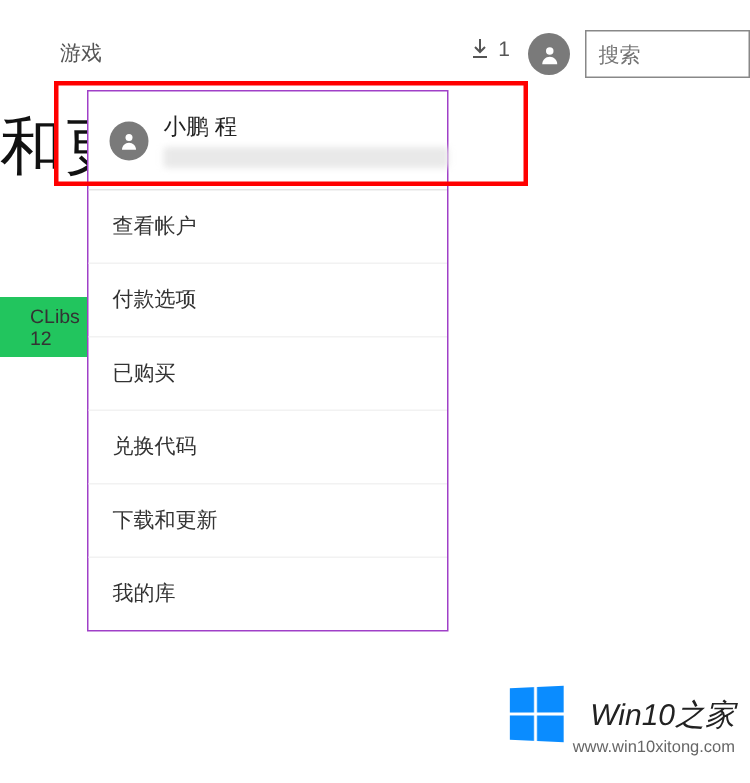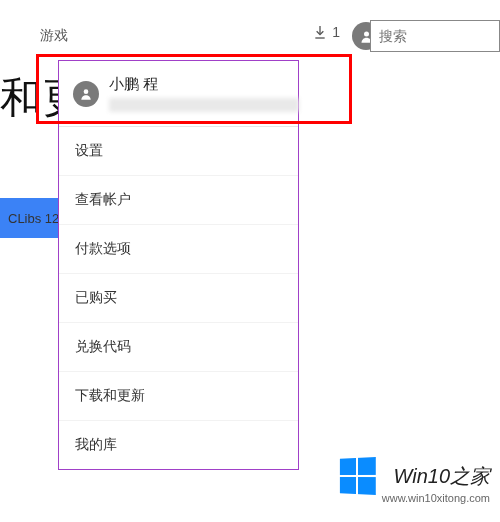--- a/index.html
+++ b/index.html
@@ -6,28 +6,28 @@
   html, body { width: 500px; height: 522px; font-family: "Microsoft YaHei", "Segoe UI", sans-serif; background: #fff; position: relative; overflow: hidden; }
   
   
   .topbar { position: absolute; top: 24px; left: 0; right: 0; height: 24px; display: flex; align-items: center; padding-left: 32px; }
   .nav-item { color: #555; font-size: 14px; margin-left: 8px; }
   .dl-area { position: absolute; right: 160px; top: 0; display: flex; align-items: center; gap: 4px; }
   .dl-icon { width: 16px; height: 16px; }
   .dl-count { font-size: 14px; color: #555; }
   .avatar-btn { position: absolute; right: 120px; top: -2px; width: 28px; height: 28px; border-radius: 50%; background: #7a7a7a; display: flex; align-items: center; justify-content: center; }
   .avatar-btn svg { width: 15px; height: 15px; fill: #fff; }
-  .search-box { position: absolute; right: 0; top: -4px; height: 32px; width: 130px; border: 1px solid #888; background: #fff; display: flex; align-items: center; padding: 0 8px; }
+  .search-box { position: absolute; right: 0; top: -4px; height: 32px; width: 110px; border: 1px solid #888; background: #fff; display: flex; align-items: center; padding: 0 8px; }
   .search-box input { border: none; outline: none; font-size: 14px; color: #333; width: 100%; background: transparent; }
   
   
   .big-title { position: absolute; left: 0; top: 70px; font-size: 42px; font-weight: 300; color: #111; letter-spacing: 1px; }
   
   
-  .row-frag { position: absolute; left: 0; top: 198px; width: 62px; height: 40px; background: #3b82f6; display: flex; align-items: center; font-size: 13px; color: #333; padding-left: 8px; }
+  .row-frag { position: absolute; left: 0; top: 198px; width: 62px; height: 40px; background: #22c55e; display: flex; align-items: center; font-size: 13px; color: #333; padding-left: 20px; }
   
   
   .menu { position: absolute; left: 58px; top: 60px; width: 241px; border: 1px solid #a040c8; background: #fff; }
   .menu-header { display: flex; align-items: center; gap: 10px; padding: 14px 14px; border-bottom: 1px solid #e6e6e6; }
   .menu-avatar { width: 26px; height: 26px; border-radius: 50%; background: #7a7a7a; display: flex; align-items: center; justify-content: center; flex-shrink: 0; }
   .menu-avatar svg { width: 14px; height: 14px; fill: #fff; }
   .menu-user { display: flex; flex-direction: column; gap: 4px; flex: 1; }
   .menu-username { font-size: 15px; color: #222; }
   .menu-email { width: 190px; height: 14px; background: #e9e9e9; filter: blur(2px); border-radius: 2px; }
   
@@ -80,21 +80,20 @@
       <svg viewBox="0 0 24 24">
           <circle cx="12" cy="8" r="4"></circle>
           <path d="M4 22c0-4.4 3.6-8 8-8s8 3.6 8 8"></path>
         </svg>
     </div>
     <div class="menu-user">
       <span class="menu-username">小鹏 程</span>
       <span class="menu-email"></span>
     </div>
   </div>
-  <div class="menu-item">设置</div>
   <div class="menu-item">查看帐户</div>
   <div class="menu-item">付款选项</div>
   <div class="menu-item">已购买</div>
   <div class="menu-item">兑换代码</div>
   <div class="menu-item">下载和更新</div>
   <div class="menu-item">我的库</div>
 </div>
 
 <div class="highlight-box"></div>
 

